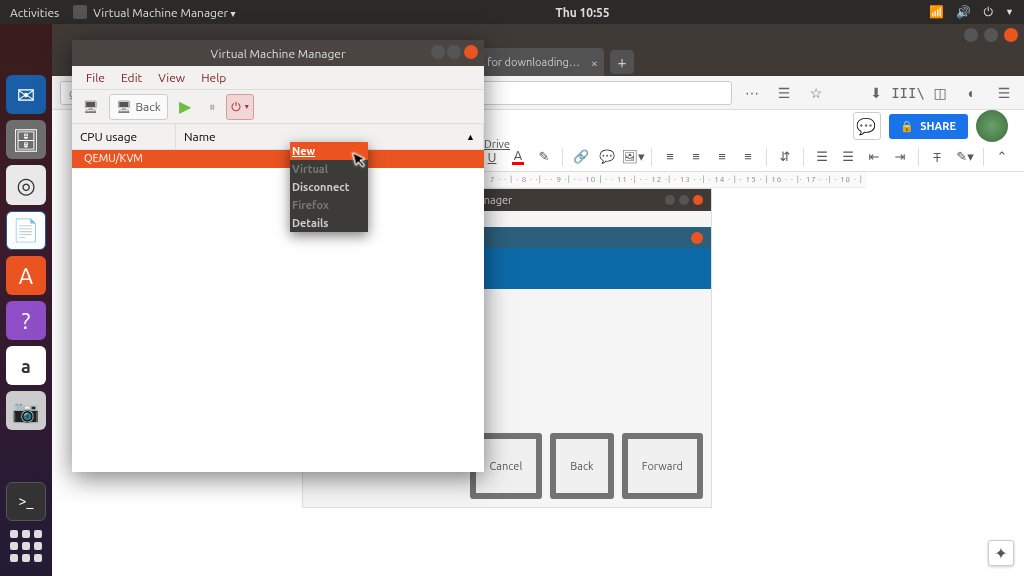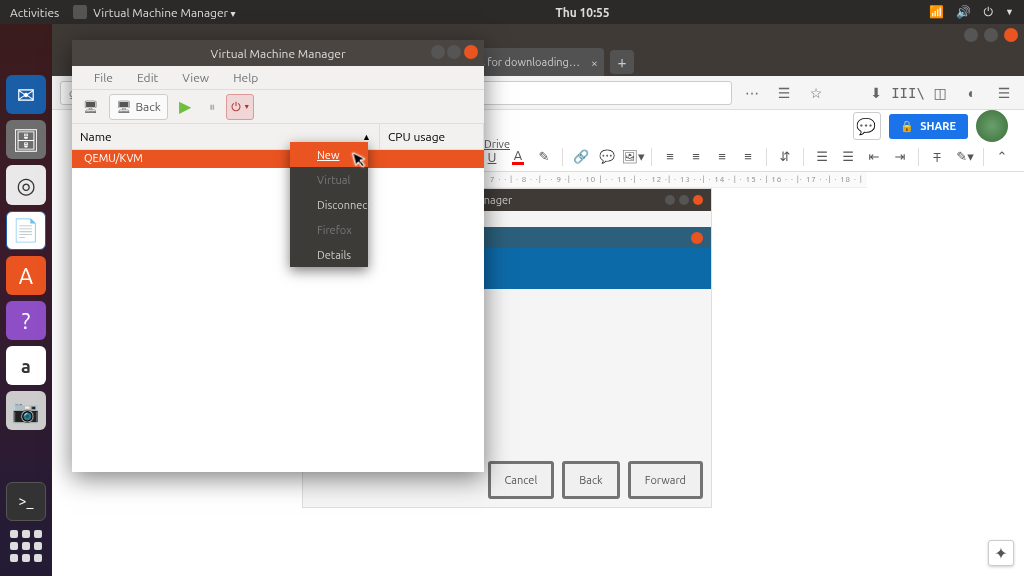--- a/index.html
+++ b/index.html
@@ -60,46 +60,46 @@
 
 .nested { position: absolute; top: 78px; left: 250px; width: 410px; height: 320px; background: #f5f5f5; border: 1px solid #ddd; }
 .nested .ntitle { height: 22px; background: #3f3a36; color: #ccc; font-size: 11px; display: flex; align-items: center; justify-content: flex-end; padding: 0 8px; gap: 4px;}
 .nested .ntitle span.dot { width:10px;height:10px;border-radius:50%;background:#555;display:inline-block;}
 .nested .ntitle span.dot.o { background:#e95420;}
 .nested .nblue-title { background: #2b5f7b; color: #fff; font-size: 12px; padding: 4px 8px; display:flex; justify-content: space-between; align-items:center;}
 .nested .nblue-title .nclose { width:12px;height:12px;border-radius:50%;background:#e95420;}
 .nested .nblue-sub { background: #0d6aa8; color: #fff; font-size: 12px; padding: 14px 8px; }
 .nested .nbody { padding: 20px 12px; font-size: 11px; color: #555; }
 .nested .nfooter { position: absolute; bottom: 8px; right: 8px; display: flex; gap: 8px; }
-.nested .nfooter button { font-size: 11px; padding: 10px 14px; background: #f0f0f0; border: 3px solid #737373; border-radius: 3px; color:#555; }
+.nested .nfooter button { font-size: 11px; padding: 21px 14px; background: #f0f0f0; border: 6px solid #737373; border-radius: 3px; color:#555; }
 .corner-plus { position:absolute; bottom:10px; right:10px; width:26px;height:26px;background:#fff;border:1px solid #ccc;border-radius:3px;display:flex;align-items:center;justify-content:center;color:#555;box-shadow:0 1px 3px rgba(0,0,0,.2);}
 
 
 .vmm { position: absolute; left: 72px; top: 40px; width: 412px; height: 432px; background: #f2f1f0; box-shadow: 0 6px 24px rgba(0,0,0,.5); }
 .vmm .titlebar { height: 26px; background: #4a4541; color: #ddd; font-size: 12px; display: flex; align-items: center; justify-content: center; position: relative; }
 .vmm .titlebar .winbtns { position: absolute; right: 6px; }
 .vmm .menubar { height: 24px; background: #f2f1f0; display: flex; align-items: center; padding: 0 6px; font-size: 12px; border-bottom: 1px solid #ddd; }
-.vmm .menubar span { padding: 0 8px; color: #737373; margin-left: 8px; }
+.vmm .menubar span { padding: 0 8px; color: #7f1d1d; }
 .vmm .toolbar { height: 34px; background: #f2f1f0; display: flex; align-items: center; padding: 0 4px; gap: 4px; border-bottom: 1px solid #ddd; }
 .vmm .toolbar .tbtn { height: 26px; padding: 0 6px; display: flex; align-items: center; gap: 4px; border: 1px solid transparent; border-radius: 3px; color: #555; font-size: 12px; }
 .vmm .toolbar .tbtn.text { border-color: #ccc; background: #fafafa; }
 .vmm .toolbar .play { color: #6dbf3d; font-size: 16px; }
 .vmm .toolbar .pause { color: #aaa; }
 .vmm .toolbar .power { background: #f0d6d6; border: 1px solid #d99; color: #a33; padding: 0 4px; }
 .vmm .toolbar .power::after { content: " ▾"; font-size: 8px; }
 .vmm .headers { height: 26px; background: #f2f1f0; border-bottom: 1px solid #ddd; display: flex; font-size: 12px; }
 .vmm .headers .col { padding: 4px 8px; border-right: 1px solid #ddd; display: flex; align-items: center; justify-content: space-between; }
 .vmm .headers .col.name { flex: 1; }
 .vmm .headers .col.cpu { width: 104px; }
 .vmm .list { background: #fff; height: 322px; }
 .vmm .list .row { height: 18px; background: #e95420; color: #fff; font-size: 11px; padding: 2px 12px; }
 
 
 .ctxmenu { position: absolute; left: 290px; top: 142px; width: 78px; background: #3c3b37; box-shadow: 0 4px 12px rgba(0,0,0,.5); z-index: 100; }
-.ctxmenu .item { height: 25px; font-size: 11px; color: #ccc; padding: 1px 27px; display: flex; align-items: center; }
+.ctxmenu .item { height: 18px; font-size: 11px; color: #ccc; padding: 1px 2px; display: flex; align-items: center; font-weight: bold; }
 .ctxmenu .item.disabled { color: #777; }
 .ctxmenu .item.hover { background: #e95420; color: #fff; text-decoration: underline; }
 .cursor { position: absolute; left: 354px; top: 150px; z-index: 101; font-size: 14px; color: #000; transform: rotate(-15deg); }
 .cursor svg { filter: drop-shadow(0 0 1px #fff); }
 </style>
 </head>
 <body>
 
 <div class="topbar">
   <div class="left">
@@ -308,25 +308,25 @@
         <span>▶</span>
       </div>
     <div class="tbtn pause">
         <span>⏸</span>
       </div>
     <div class="tbtn power">
         <span>⏻</span>
       </div>
   </div>
   <div class="headers">
+    <div class="col cpu">CPU usage</div>
     <div class="col name">
       <span>Name</span>
       <span style="font-size:9px;">▲</span>
     </div>
-    <div class="col cpu">CPU usage</div>
   </div>
   <div class="list">
     <div class="row">QEMU/KVM</div>
   </div>
 </div>
 
 <div class="ctxmenu">
   <div class="item hover">New</div>
   <div class="item disabled">Virtual</div>
   <div class="item">Disconnect</div>

